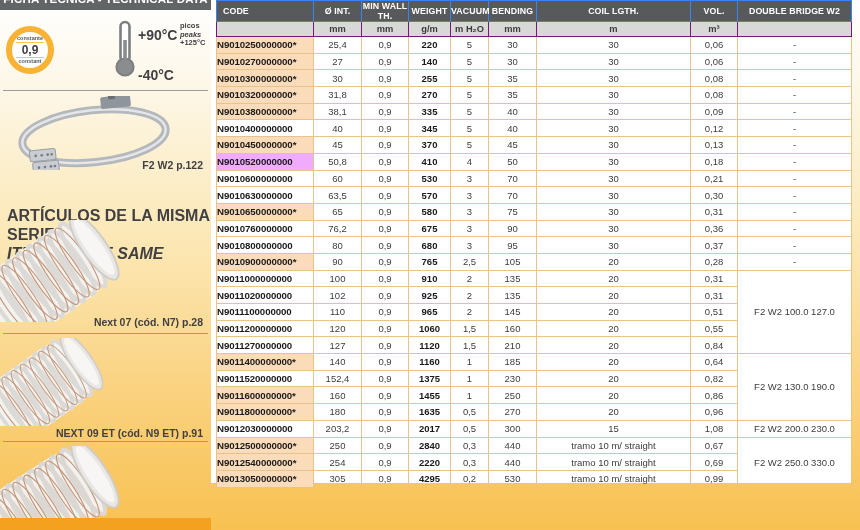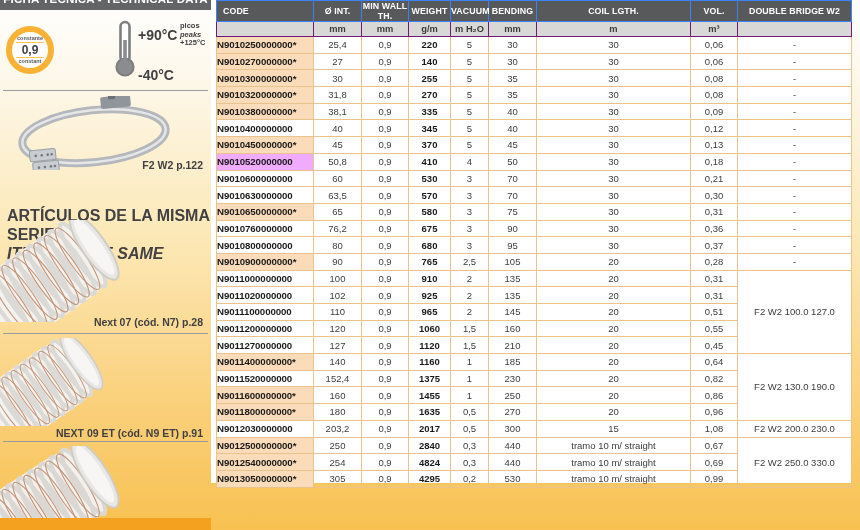--- a/index.html
+++ b/index.html
@@ -450,21 +450,21 @@
           <td>0,55</td>
         </tr>
         <tr>
           <td class="code">N9011270000000</td>
           <td>127</td>
           <td>0,9</td>
           <td class="bold">1120</td>
           <td>1,5</td>
           <td>210</td>
           <td>20</td>
-          <td>0,45</td>
+          <td>0,84</td>
         </tr>
         <tr>
           <td class="code peach">N9011400000000*</td>
           <td>140</td>
           <td>0,9</td>
           <td class="bold">1160</td>
           <td>1</td>
           <td>185</td>
           <td>20</td>
           <td>0,64</td>
@@ -519,21 +519,21 @@
           <td>0,3</td>
           <td>440</td>
           <td>tramo 10 m/ straight</td>
           <td>0,67</td>
           <td rowspan="3">F2 W2 250.0 330.0</td>
         </tr>
         <tr>
           <td class="code peach">N9012540000000*</td>
           <td>254</td>
           <td>0,9</td>
-          <td class="bold">4824</td>
+          <td class="bold">2220</td>
           <td>0,3</td>
           <td>440</td>
           <td>tramo 10 m/ straight</td>
           <td>0,69</td>
         </tr>
         <tr>
           <td class="code peach">N9013050000000*</td>
           <td>305</td>
           <td>0,9</td>
           <td class="bold">4295</td>

